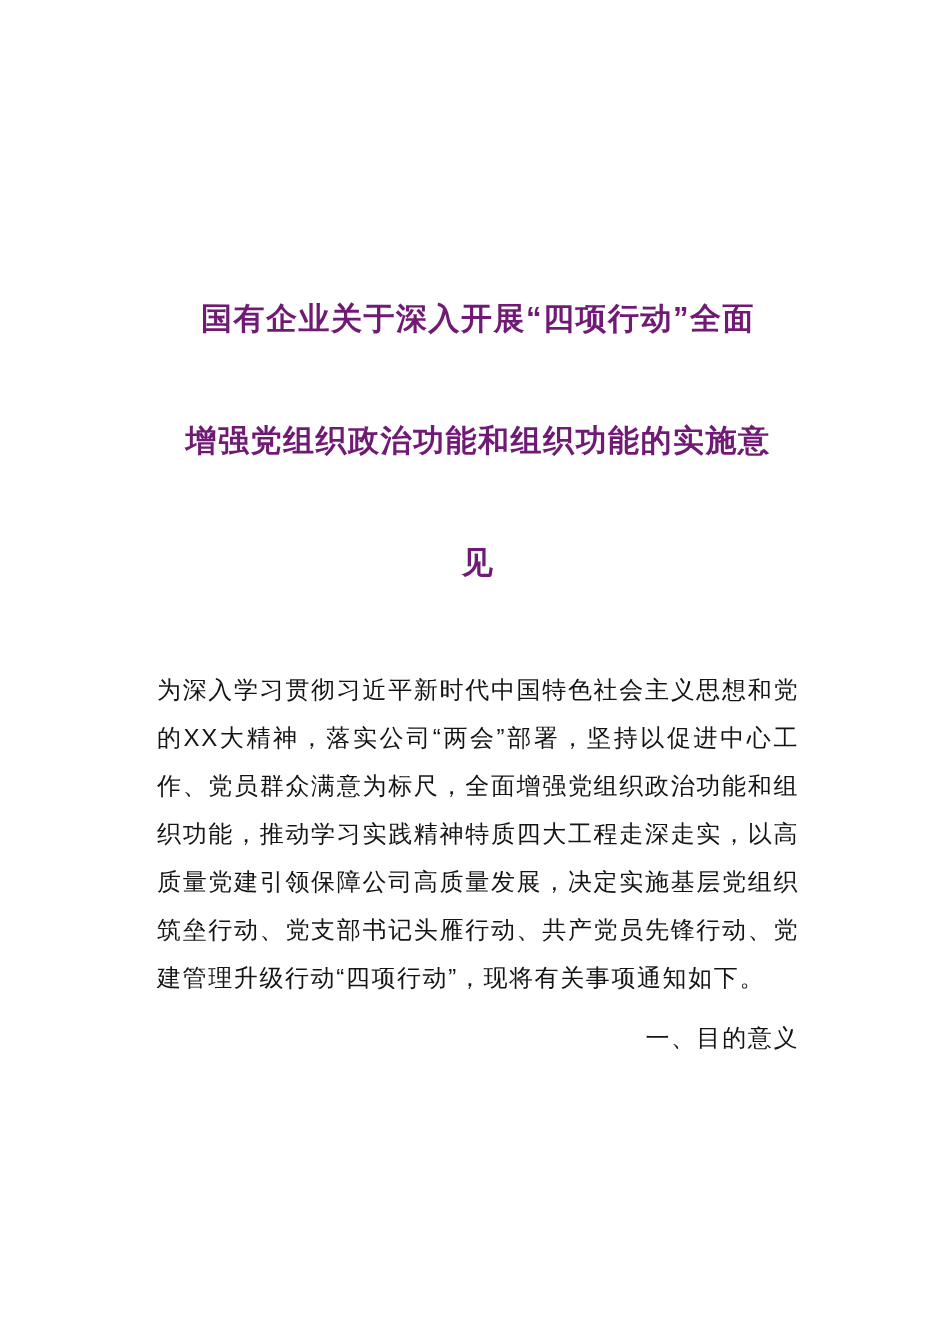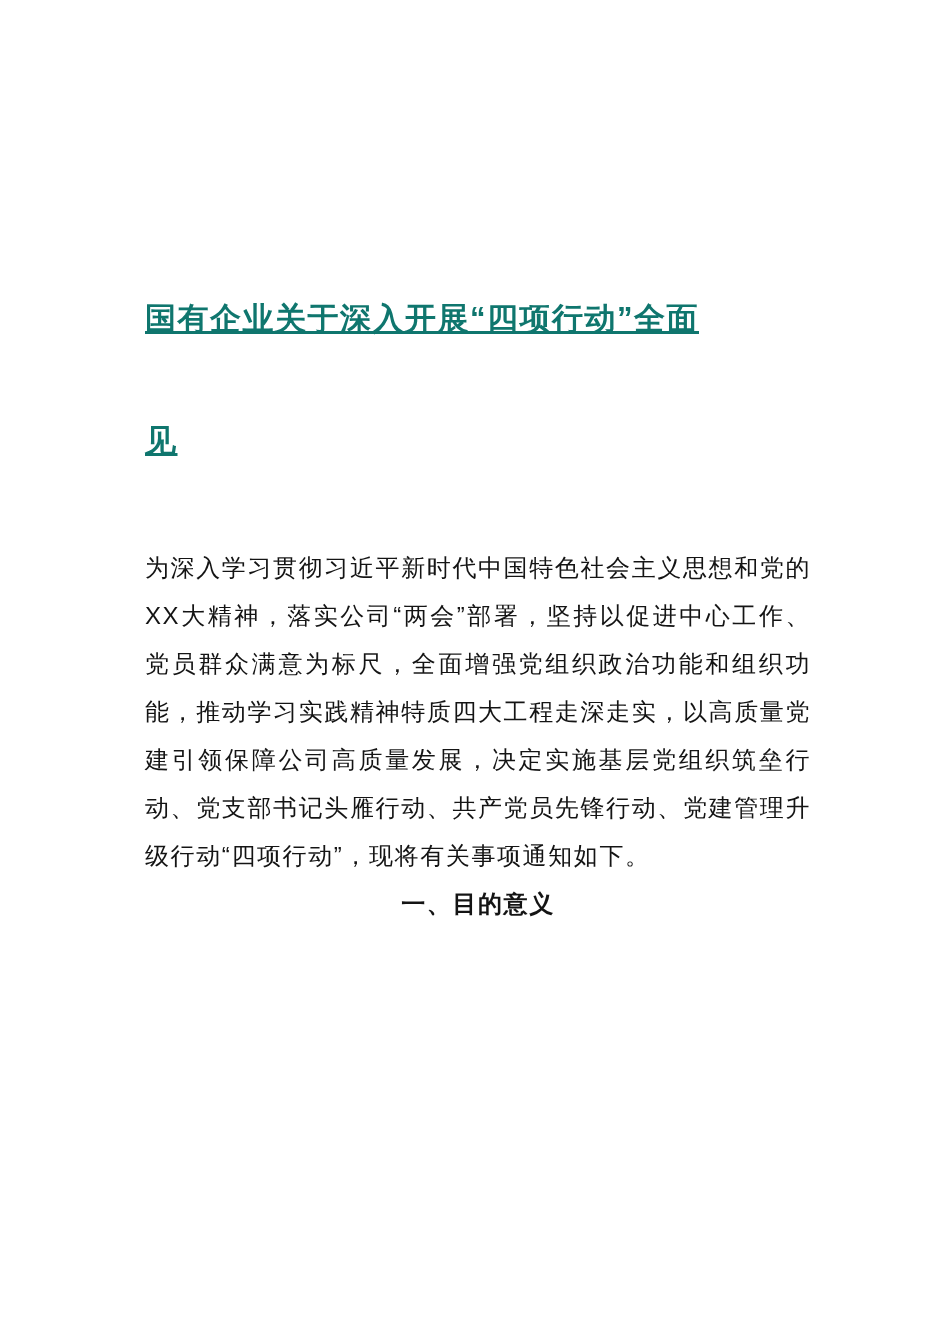--- a/index.html
+++ b/index.html
@@ -14,56 +14,57 @@
     margin: 0 auto;
     background: #ffffff;
     box-sizing: border-box;
     padding: 258px 139px 0 145px;
     font-family: "Liberation Sans", sans-serif;
     color: #141414;
     overflow: hidden;
   }
   .doc-title {
     margin: 0 0 42px 0;
+    text-align: center;
     font-size: 31px;
     font-weight: bold;
     letter-spacing: 1.5px;
-    color: #0f766e;
-    text-decoration: underline;
+    color: #701a75;
   }
   .title-line {
     display: block;
     line-height: 122px;
   }
   .doc-body {
     width: 666px;
   }
   .doc-body p {
-    margin: 0;
+    margin: 12px;
     font-size: 24px;
     line-height: 48px;
     letter-spacing: 1.6px;
     text-align: justify;
     text-justify: inter-ideograph;
     color: #141414;
     word-break: break-all;
   }
   .doc-body p.section-heading {
-    font-weight: bold;
-    text-align: center;
+    font-weight: normal;
+    text-align: right;
     letter-spacing: 1.6px;
   }
 </style>
 </head>
 <body>
 
 <div class="page">
 
   <h1 class="doc-title">
     <span class="title-line">国有企业关于深入开展“四项行动”全面</span>
+    <span class="title-line">增强党组织政治功能和组织功能的实施意</span>
     <span class="title-line">见</span>
   </h1>
 
   <div class="doc-body">
     <p>为深入学习贯彻习近平新时代中国特色社会主义思想和党的XX大精神，落实公司“两会”部署，坚持以促进中心工作、党员群众满意为标尺，全面增强党组织政治功能和组织功能，推动学习实践精神特质四大工程走深走实，以高质量党建引领保障公司高质量发展，决定实施基层党组织筑垒行动、党支部书记头雁行动、共产党员先锋行动、党建管理升级行动“四项行动”，现将有关事项通知如下。</p>
 
     <p class="section-heading">一、目的意义</p>
 
   </div>
 

